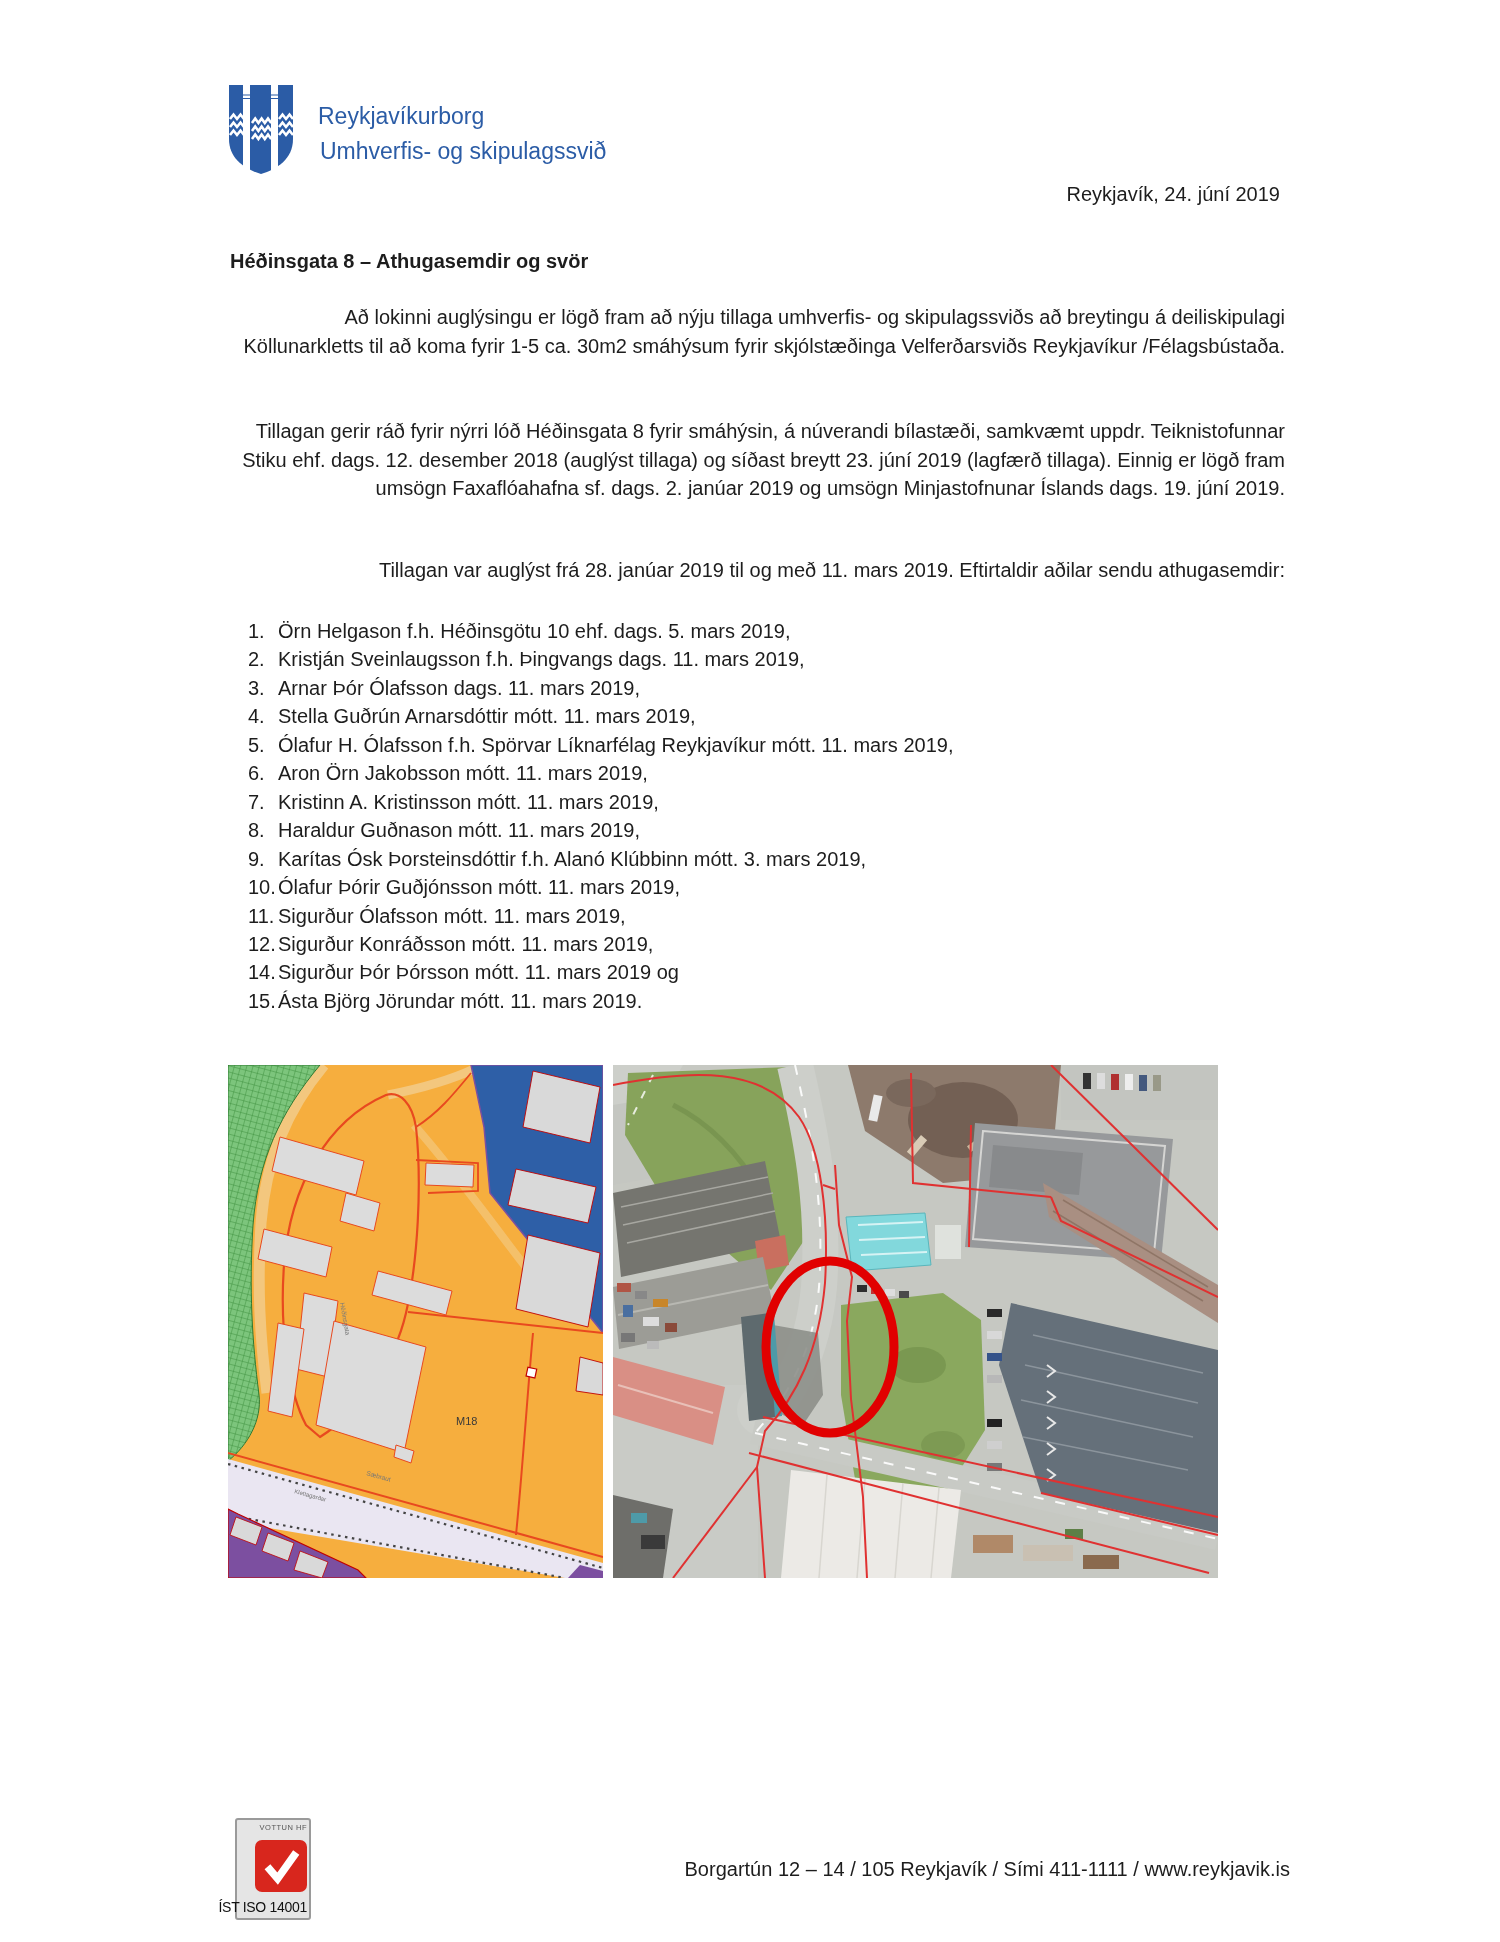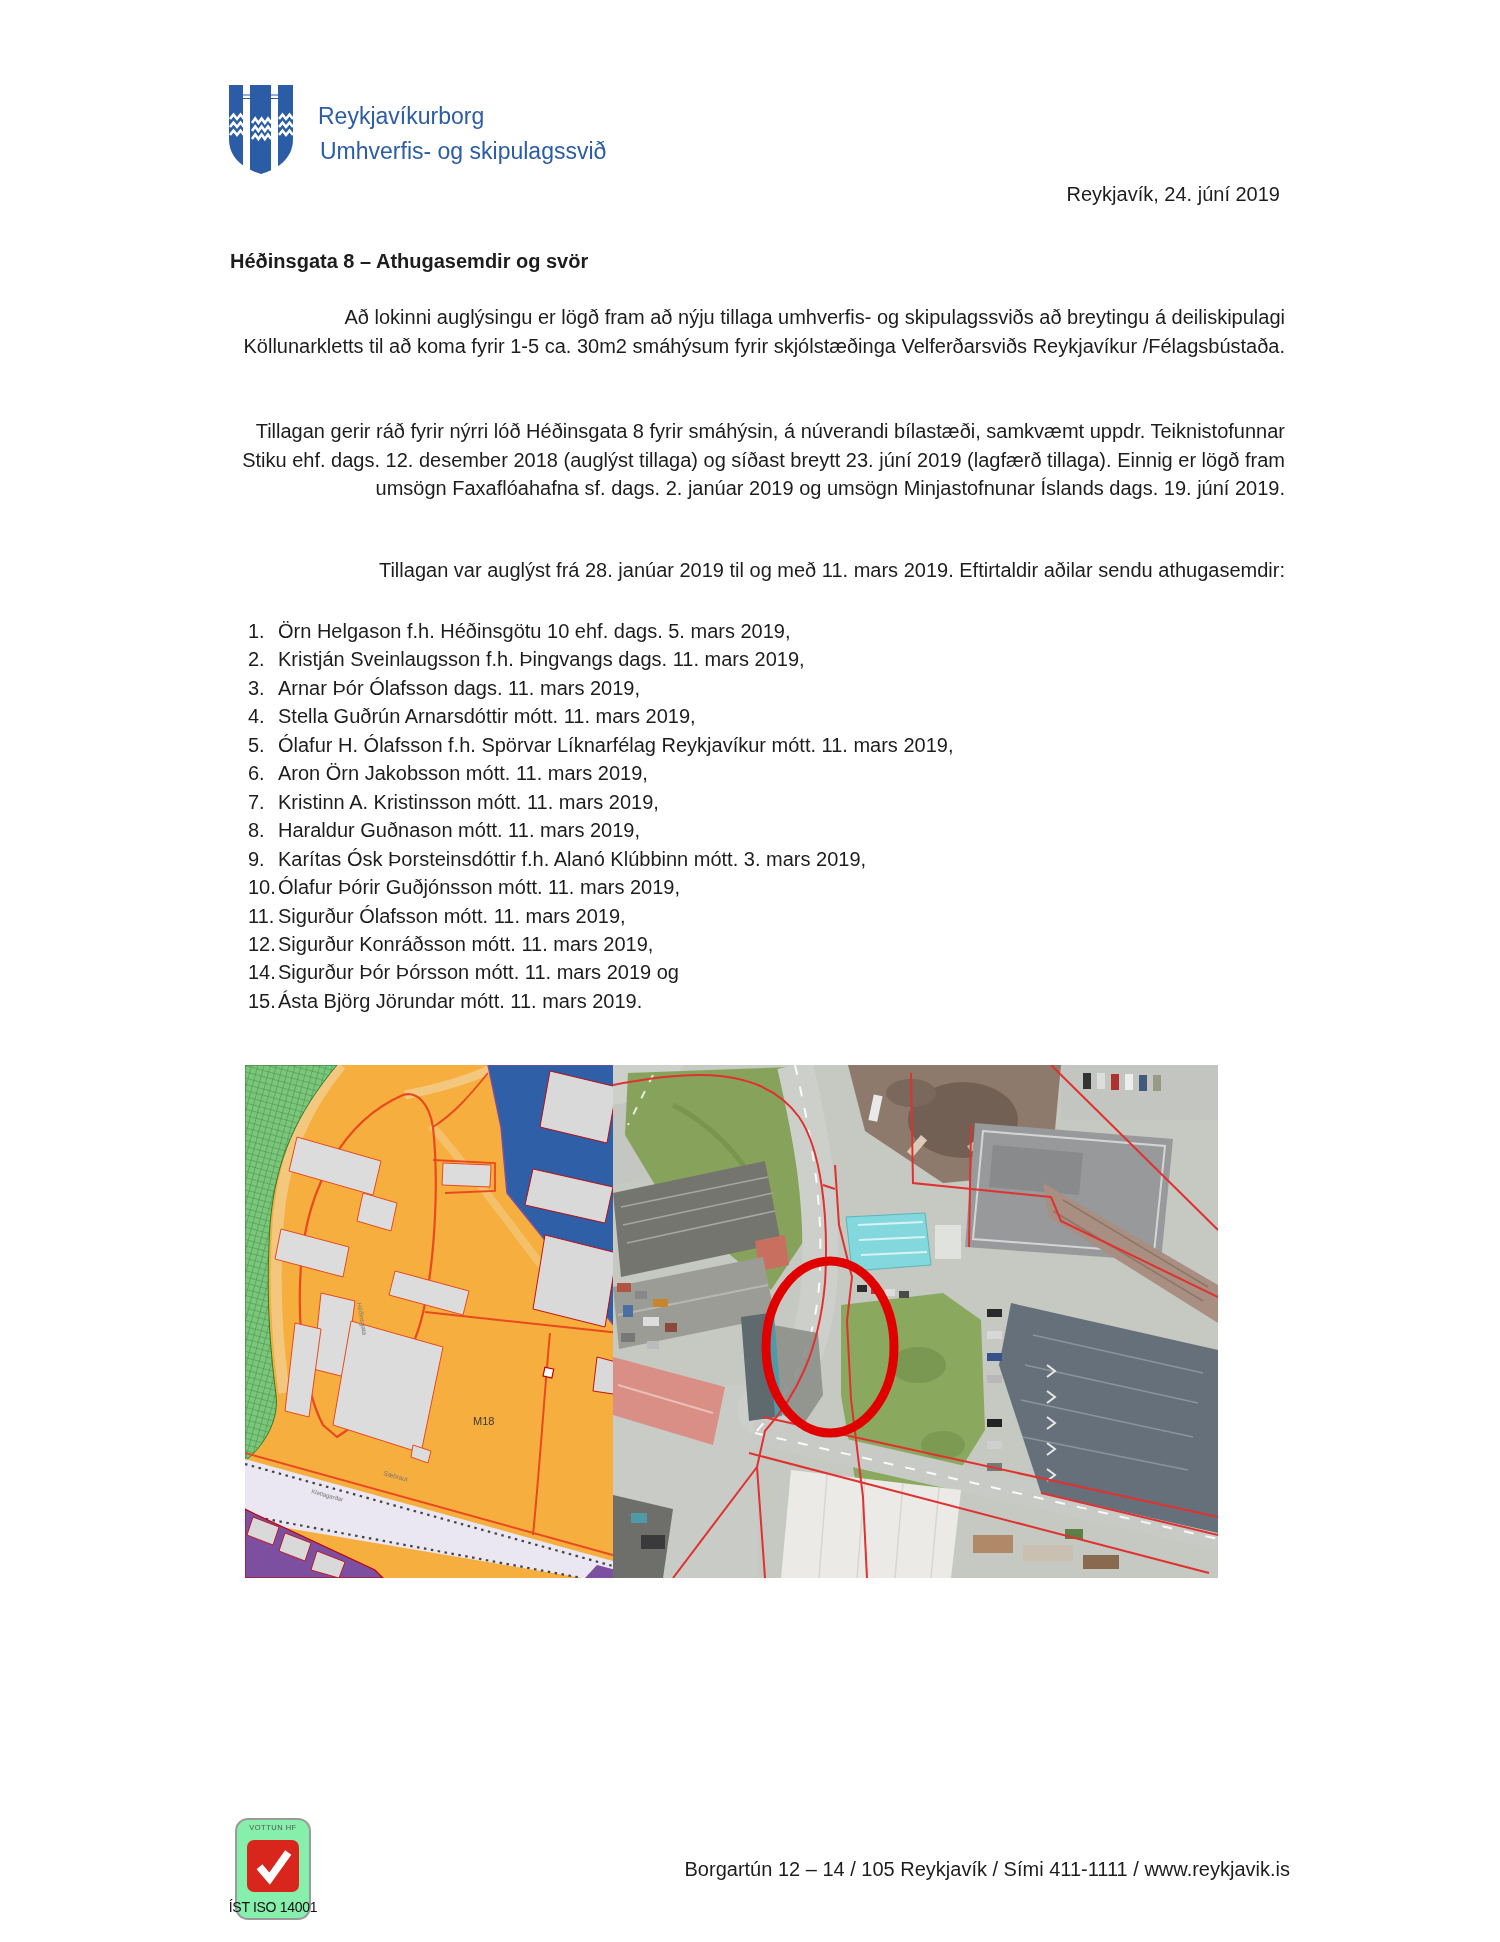--- a/index.html
+++ b/index.html
@@ -17,28 +17,28 @@
   .para{position:absolute;left:237px;width:1048px;font-size:20px;line-height:28.5px;text-align:right;}
   .para.p1{top:303px;}
   .para.p2{top:417px;}
   .para.p3{top:556px;}
   .comment-list{position:absolute;left:248px;top:617px;width:1030px;font-size:20px;}
   .comment-row{display:flex;line-height:28.45px;}
   .comment-row .num{flex:0 0 30px;}
   .comment-row .txt{flex:1;}
   
   .fig{position:absolute;top:1065px;height:513px;}
-  .fig.map{left:228px;width:375px;margin-left:17px;}
+  .fig.map{left:228px;width:375px;}
   .fig.aerial{left:613px;width:605px;}
   .fig svg{display:block;width:100%;height:100%;}
   
   .iso-badge{
     position:absolute;left:235px;top:1818px;width:76px;height:102px;box-sizing:border-box;
-    border:2px solid #9a9a9a;border-radius:13px;background:#86efac;
-    display:flex;flex-direction:column;align-items:center;justify-content:space-between;
+    border:2px solid #9a9a9a;border-radius:3px;background:#e5e5e5;
+    display:flex;flex-direction:column;align-items:flex-end;justify-content:space-between;
     padding:3px 2px;
   }
   .iso-top{font-size:7.5px;letter-spacing:.5px;color:#555;white-space:nowrap;}
   .iso-box{width:52px;height:52px;border-radius:7px;background:#d8261d;display:flex;align-items:center;justify-content:center;}
   .iso-bottom{font-size:14px;font-weight:normal;color:#111;white-space:nowrap;letter-spacing:-0.3px;}
   .address-line{position:absolute;right:210px;top:1858px;font-size:20px;text-align:right;}
 </style>
 </head>
 <body>
 

